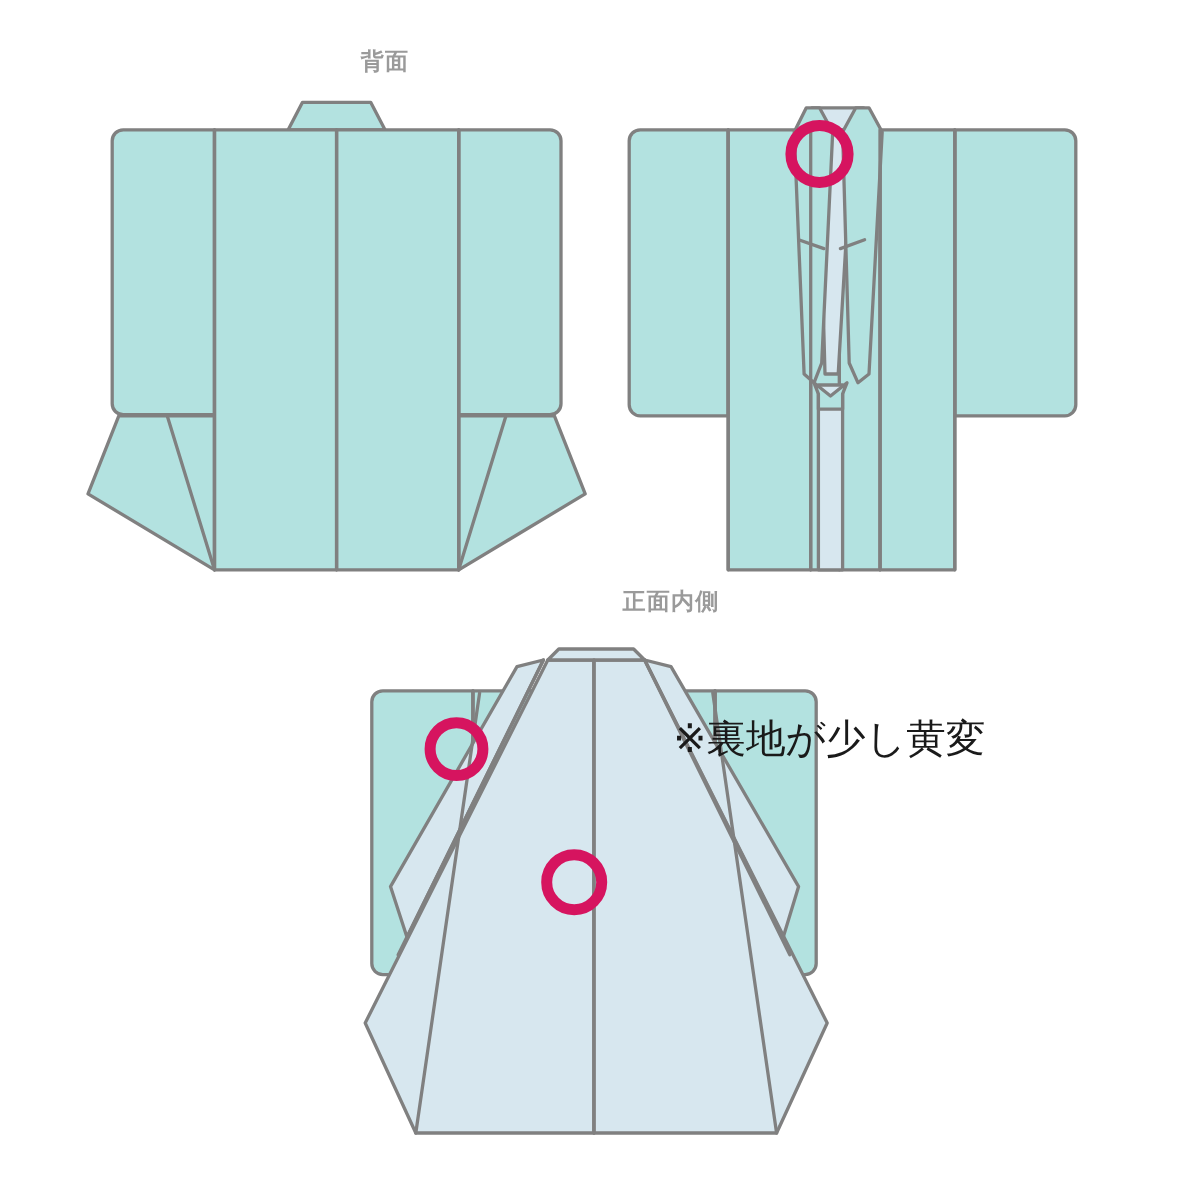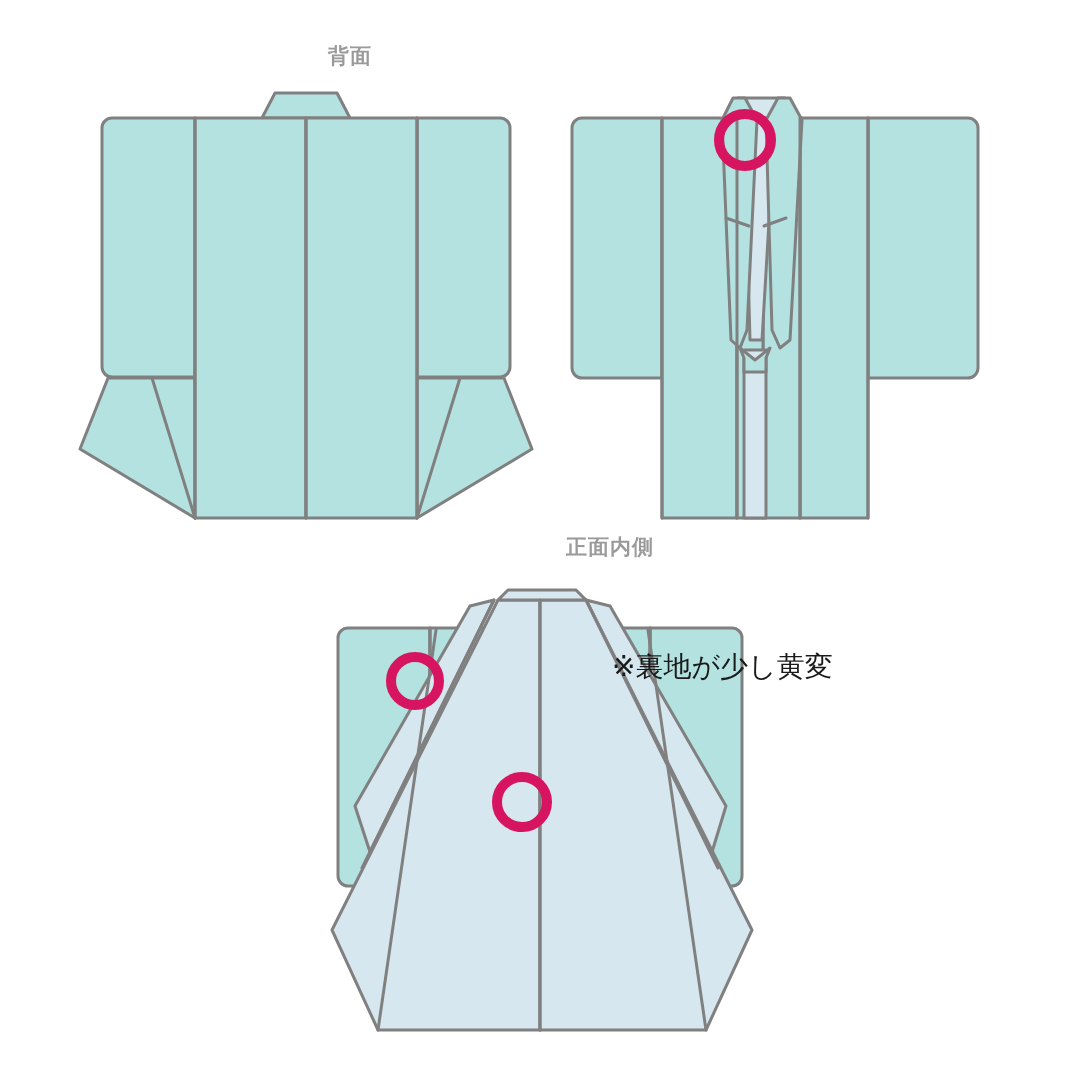--- a/index.html
+++ b/index.html
@@ -33,21 +33,21 @@
     padding-left: 40px;
   }
   #label-back  { left: 0px;   top: 42px;  width: 620px; }
   #label-front { left: 460px; top: 42px;  width: 620px; }
   #label-inner { left: 260px; top: 533px; width: 620px; }
 
   .note-text {
     position: absolute;
     left: 612px;
     top: 648px;
-    font-size: 28px;
+    font-size: 36px;
     color: #1a1a1a;
     font-family: "DejaVu Sans", "Liberation Sans", sans-serif;
     white-space: nowrap;
     letter-spacing: 0px;
   }
   svg { display: block; }
 </style>
 </head>
 <body>
 

